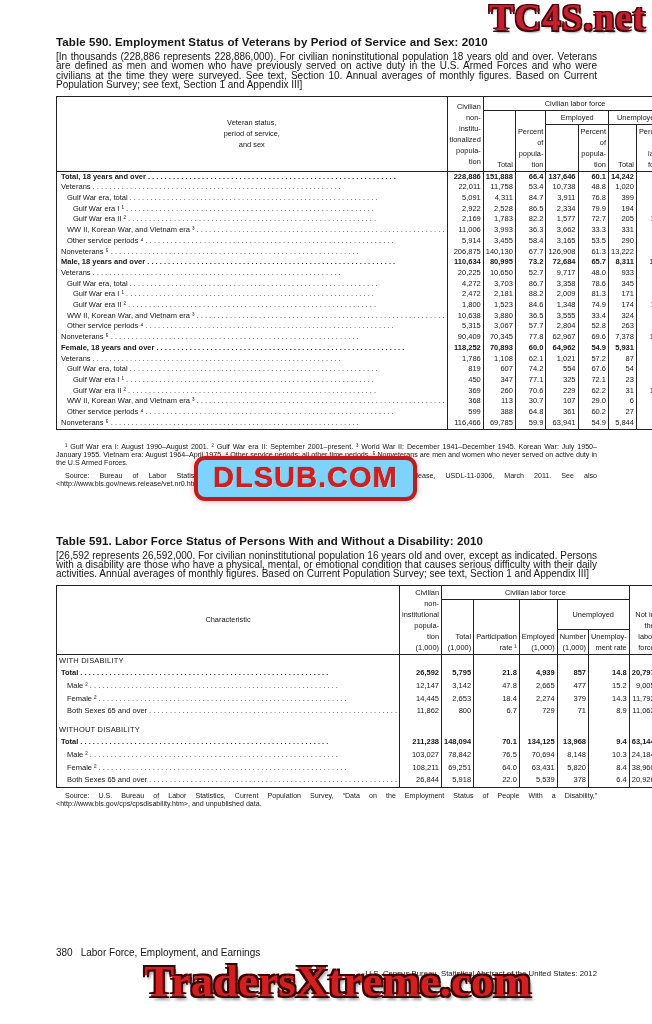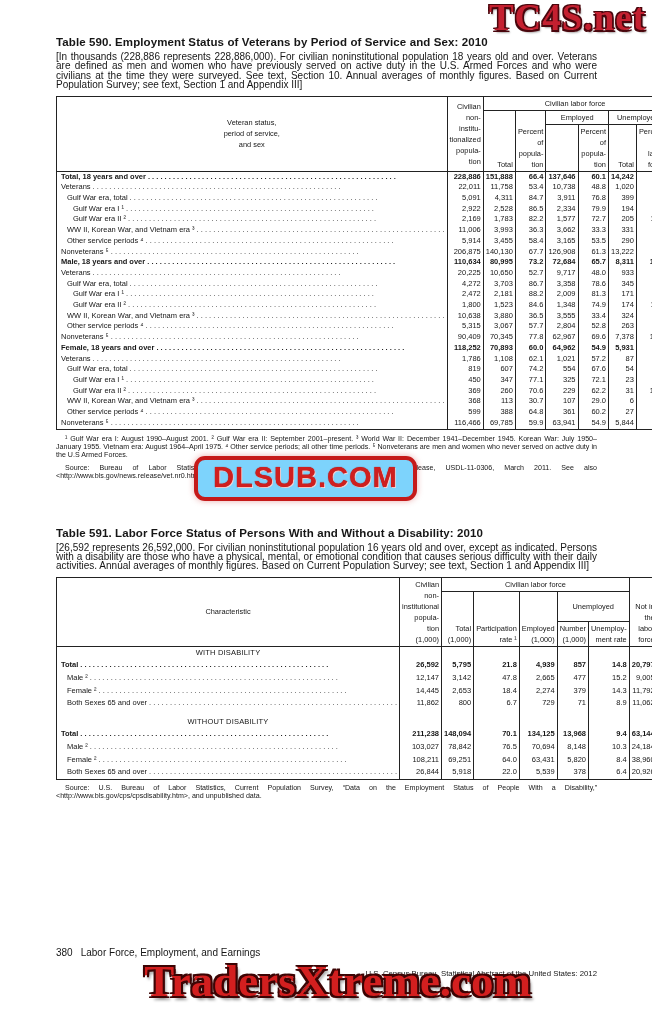--- a/index.html
+++ b/index.html
@@ -29,24 +29,24 @@
   .t591 tbody td  { line-height:10.6px; }
   .num { text-align:right; padding-right:3px; white-space:nowrap; }
   tr.bold td, tr.bold .lab { font-weight:bold; }
   tr.gap td { padding-top:7px; }
   td.stub { overflow:hidden; }
   .stubwrap { display:flex; white-space:nowrap; overflow:hidden; }
   .lead { flex:1; overflow:hidden; margin-left:2px; color:#222; }
   .ind0 .stubwrap { padding-left:2px; }
   .ind1 .stubwrap { padding-left:8px; }
   .ind2 .stubwrap { padding-left:14px; }
-  td.section { text-align:center; font-size:7.5px; letter-spacing:.2px; }
+  td.section { font-size:7.5px; letter-spacing:.2px; }
 
   .fnote { font-size:7.1px; line-height:8.4px; margin:4px 0 0 0; text-indent:9px; text-align:justify; }
-  .fnote.first { margin-top:5px; }
+  .fnote.first { margin-top:13px; }
 
   .page-footer { position:absolute; left:56px; top:947px; font-size:10px; color:#161616; }
   .page-footer .pageno { margin-right:8px; }
   .imprint { position:absolute; right:55px; top:969px; font-size:7.8px; color:#161616; }
 
   
   .wm-top {
     position:absolute; top:-4px; right:6px; z-index:30;
     font-family:"Liberation Serif", serif; font-weight:bold; font-size:37px; letter-spacing:1px;
     color:#c42030;

